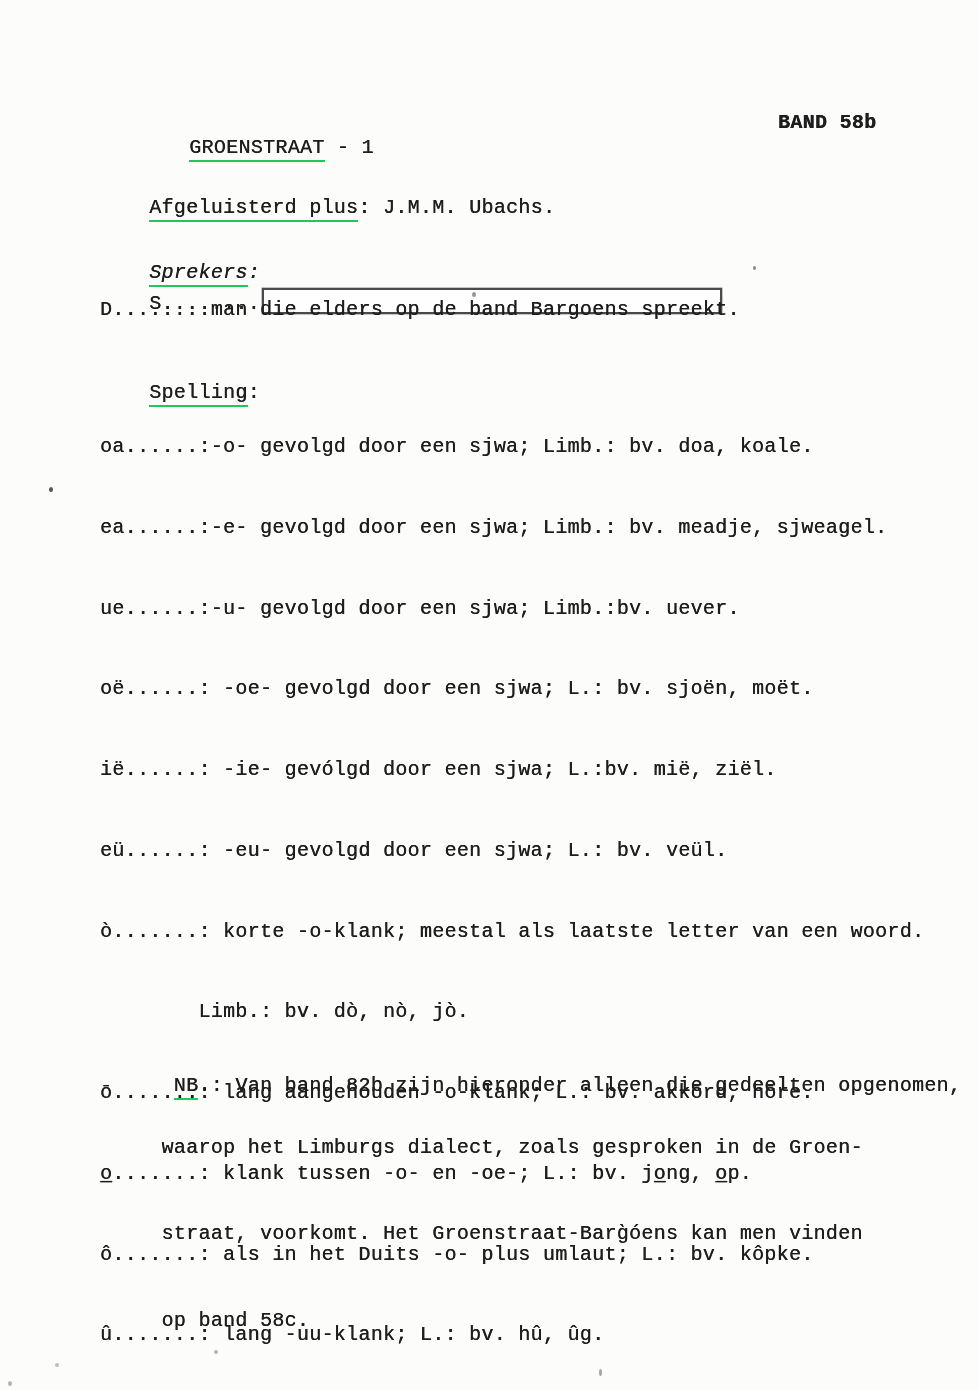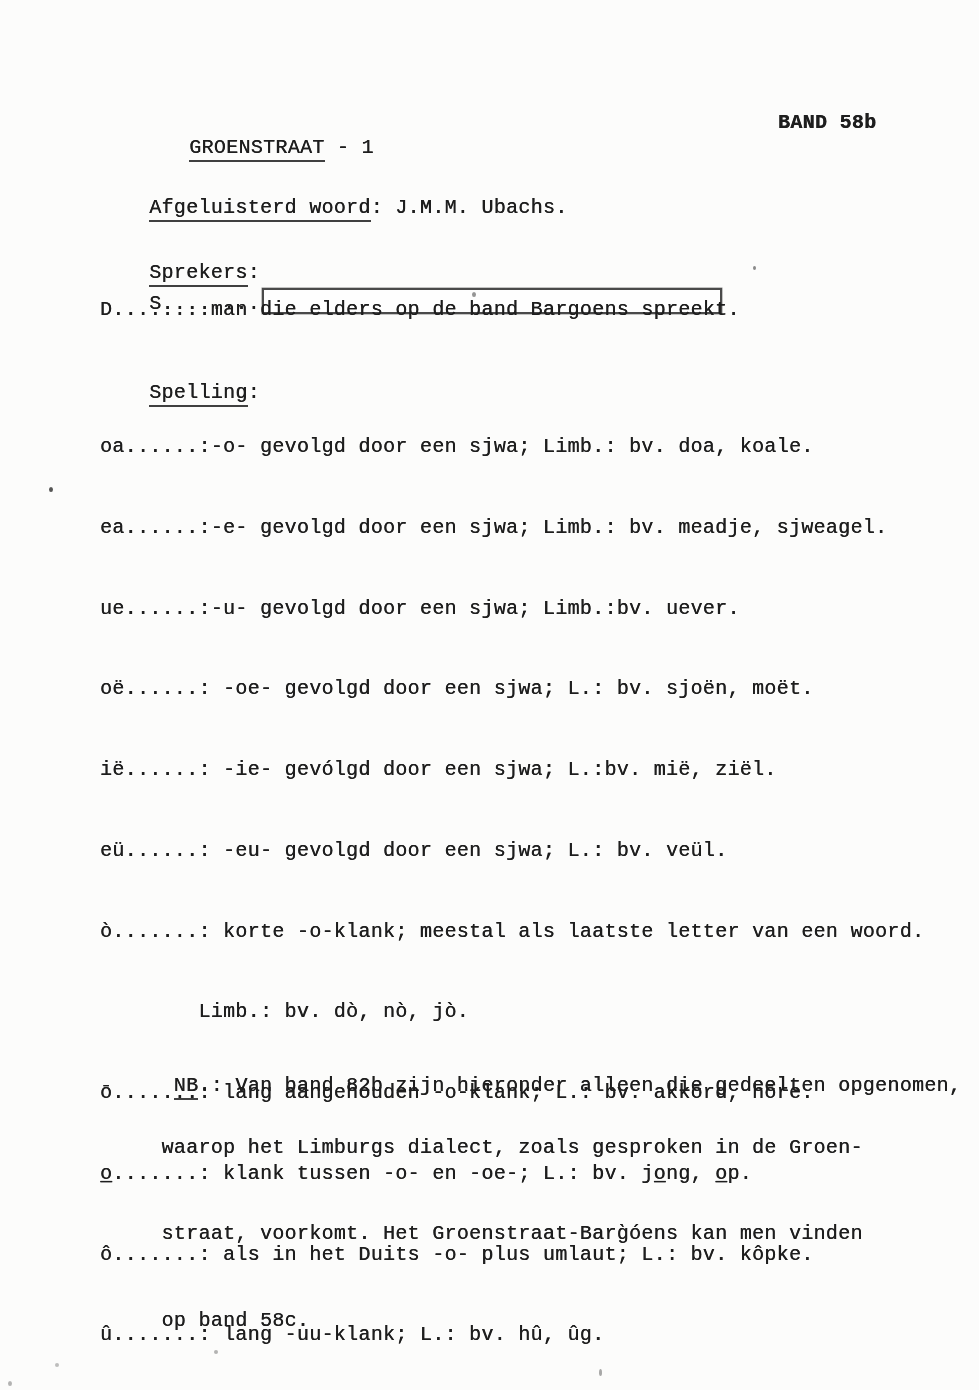--- a/index.html
+++ b/index.html
@@ -15,21 +15,21 @@
   }
   .line {
     position:absolute;
     white-space:pre;
     font-size:20px;
     letter-spacing:0.3px;
     line-height:1.25;
     text-shadow:0.3px 0 0 currentColor;
   }
   .ul {
-    border-bottom:2px solid #404040;
+    border-bottom:2px solid #22c55e;
     padding-bottom:1px;
   }
   .spelling-lines .line-row {
     white-space:pre;
     height:30.75px;
   }
   .nb-block .line-row {
     white-space:pre;
     height:36.6px;
   }
@@ -53,24 +53,24 @@
 <body>
 
 <div class="page">
 
   <div class="line" style="left:140px; top:110px;">
     <span class="ul">GROENSTRAAT</span><span> - 1</span>
   </div>
   <div class="line" style="left:778px; top:110px;font-weight:bold;">BAND 58b</div>
 
   <div class="line" style="left:100px; top:170px;">
-    <span class="ul">Afgeluisterd woord</span><span>: J.M.M. Ubachs.</span>
+    <span class="ul">Afgeluisterd plus</span><span>: J.M.M. Ubachs.</span>
   </div>
 
-  <div class="line" style="left:100px; top:235px;">
+  <div class="line" style="left:100px; top:235px;font-style:italic;">
     <span class="ul">Sprekers</span><span>:</span>
   </div>
 
   <div class="line" style="left:100px; top:263px;">
     <span>S........</span><span class="redaction-box"></span>
   </div>
 
   <div class="line" style="left:100px; top:297px;">D........man die elders op de band Bargoens spreekt.</div>
 
   <div class="line" style="left:100px; top:355px;">

